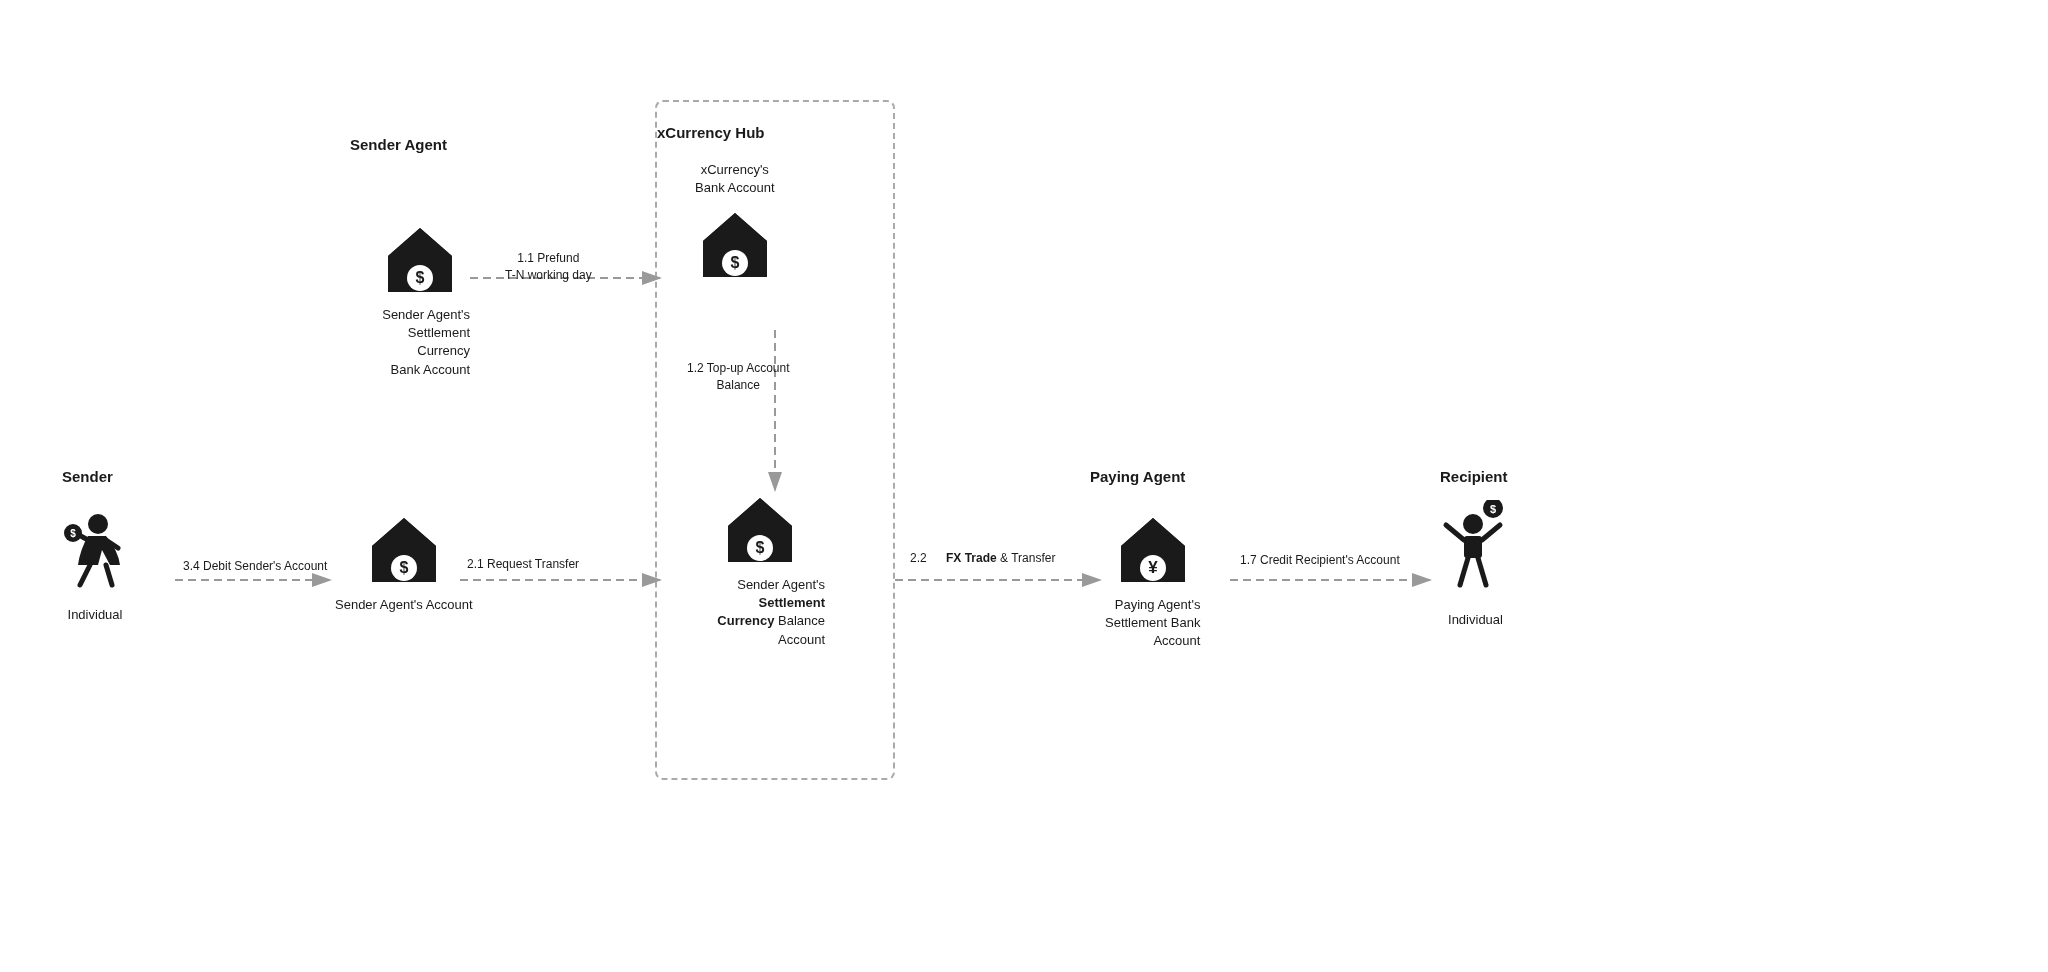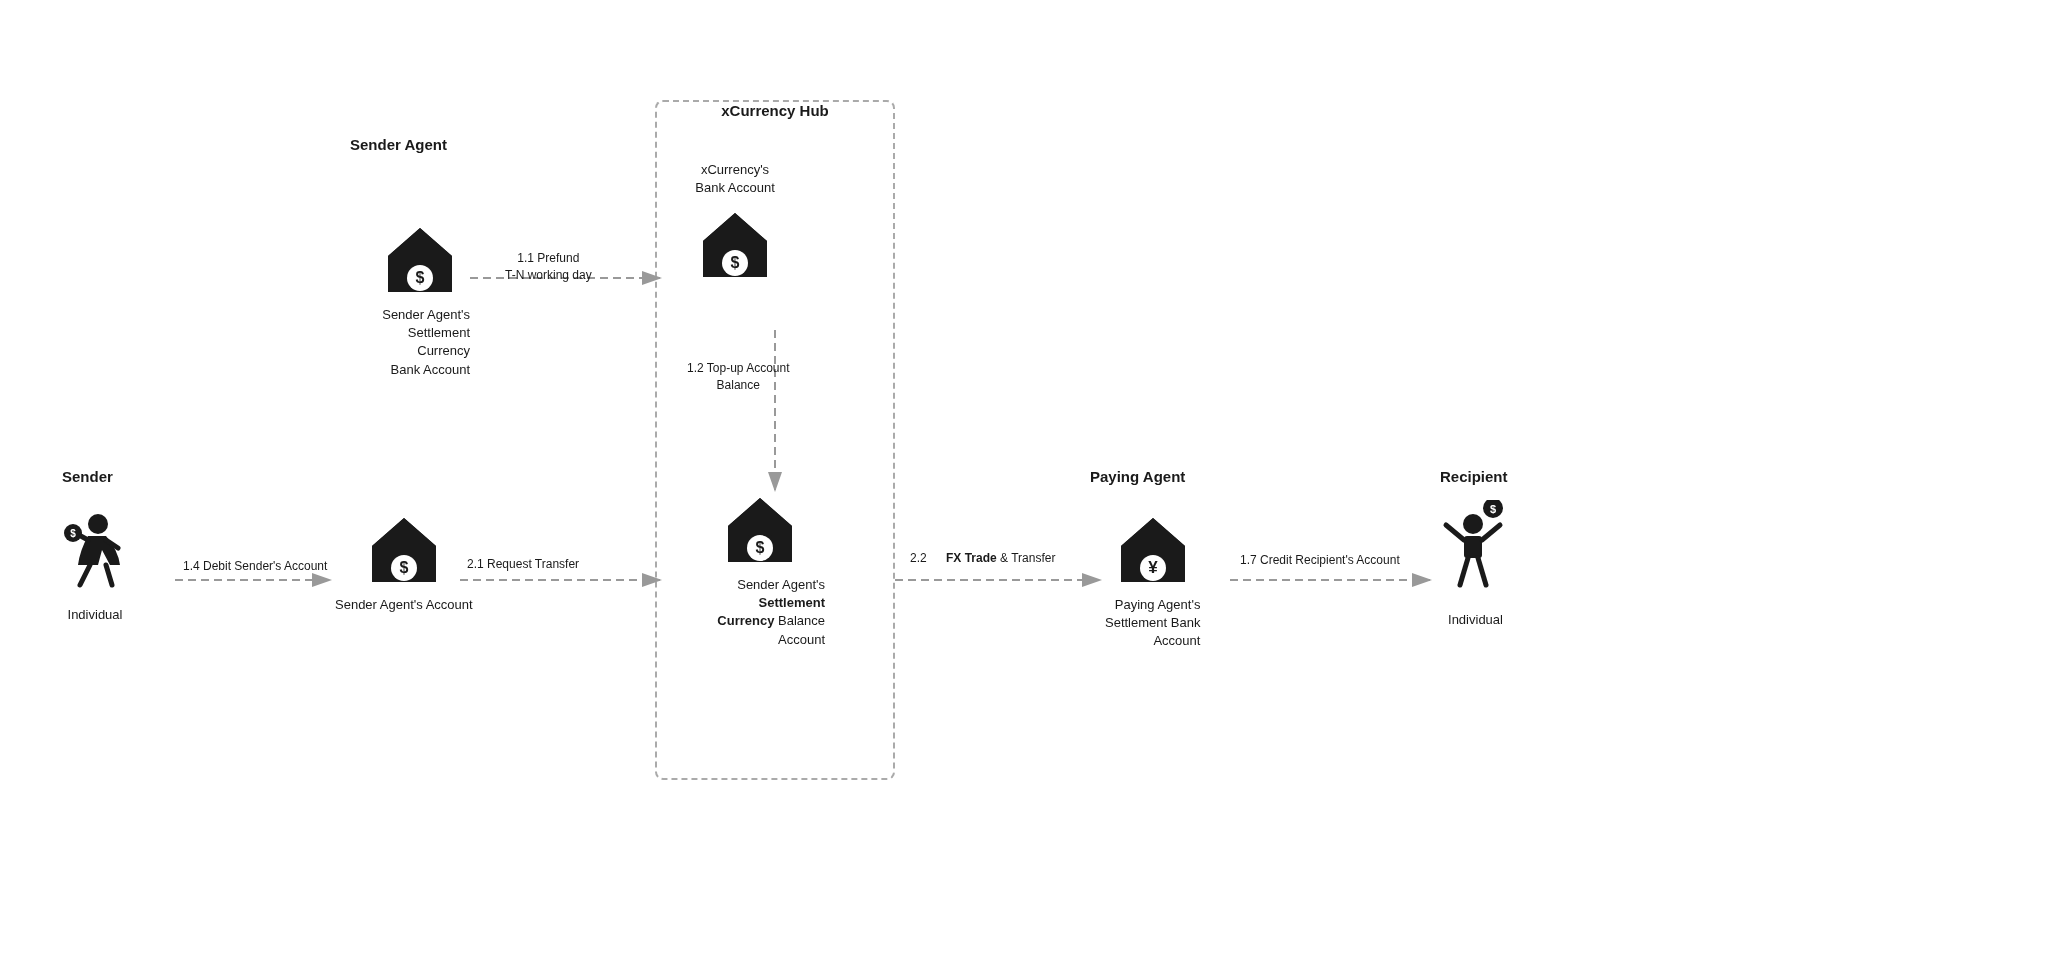--- a/index.html
+++ b/index.html
@@ -64,21 +64,21 @@
       height: 972px;
       pointer-events: none;
     }
   </style>
 </head>
 <body>
 
 <div class="diagram-container">
 
   <div class="xcurrency-box" style="left: 655px; top: 100px; width: 240px; height: 680px;">
-    <div style="text-align:center; font-size:15px; font-weight:700; color:#1a1a1a; margin-top:0;">xCurrency Hub</div>
+    <div style="text-align:left; font-size:15px; font-weight:700; color:#1a1a1a; margin-top:22px;">xCurrency Hub</div>
   </div>
 
   <svg class="arrows-svg">
 
     <line x1="470" y1="278" x2="660" y2="278" stroke="#999" stroke-width="2" stroke-dasharray="8,5" marker-end="url(#arrowhead)"></line>
 
     <line x1="775" y1="330" x2="775" y2="490" stroke="#999" stroke-width="2" stroke-dasharray="8,5" marker-end="url(#arrowhead)"></line>
 
     <line x1="175" y1="580" x2="330" y2="580" stroke="#999" stroke-width="2" stroke-dasharray="8,5" marker-end="url(#arrowhead)"></line>
 
@@ -107,21 +107,21 @@
       <circle cx="40" cy="58" r="13" fill="#ffffff"></circle>
       <text x="40" y="63" text-anchor="middle" font-size="16" font-weight="bold" fill="#1a1a1a">$</text>
     </svg>
     <div class="label" style="max-width:100px;">Sender Agent's<br>Settlement Currency<br>Bank Account</div>
   </div>
 
   <div style="position:absolute; left:505px; top:250px;">
     <div class="arrow-label">1.1 Prefund<br>T-N working day</div>
   </div>
 
-  <div style="position:absolute; left:695px; top:155px; display:flex; flex-direction:column; align-items:center;">
+  <div style="position:absolute; left:695px; top:155px; display:flex; flex-direction:column; align-items:flex-start;">
     <div class="label" style="font-size:13px; margin-bottom:8px; max-width:110px; text-align:center;">xCurrency's<br>Bank Account</div>
     <svg class="house-svg" viewBox="0 0 80 80">
       <path d="M40 8 L72 36 L72 72 L8 72 L8 36 Z" fill="#1a1a1a"></path>
       <path d="M40 8 L8 36 L72 36 Z" fill="#1a1a1a"></path>
       <rect x="28" y="45" width="24" height="27" rx="2" fill="#1a1a1a"></rect>
       <circle cx="40" cy="58" r="13" fill="#ffffff"></circle>
       <text x="40" y="63" text-anchor="middle" font-size="16" font-weight="bold" fill="#1a1a1a">$</text>
     </svg>
   </div>
 
@@ -148,21 +148,21 @@
 
       <path d="M46 55 L52 75" stroke="#1a1a1a" stroke-width="5" stroke-linecap="round"></path>
 
       <circle cx="13" cy="23" r="9" fill="#1a1a1a"></circle>
       <text x="13" y="27" text-anchor="middle" font-size="10" font-weight="bold" fill="#ffffff">$</text>
     </svg>
     <div class="label">Individual</div>
   </div>
 
   <div style="position:absolute; left:183px; top:558px;">
-    <div class="arrow-label">1.4 Debit Sender's Account</div>
+    <div class="arrow-label">3.4 Debit Sender's Account</div>
   </div>
 
   <div style="position:absolute; left:335px; top:510px; display:flex; flex-direction:column; align-items:center;">
     <svg class="house-svg" viewBox="0 0 80 80">
       <path d="M40 8 L72 36 L72 72 L8 72 L8 36 Z" fill="#1a1a1a"></path>
       <path d="M40 8 L8 36 L72 36 Z" fill="#1a1a1a"></path>
       <rect x="28" y="45" width="24" height="27" rx="2" fill="#1a1a1a"></rect>
       <circle cx="40" cy="58" r="13" fill="#ffffff"></circle>
       <text x="40" y="63" text-anchor="middle" font-size="16" font-weight="bold" fill="#1a1a1a">$</text>
     </svg>

